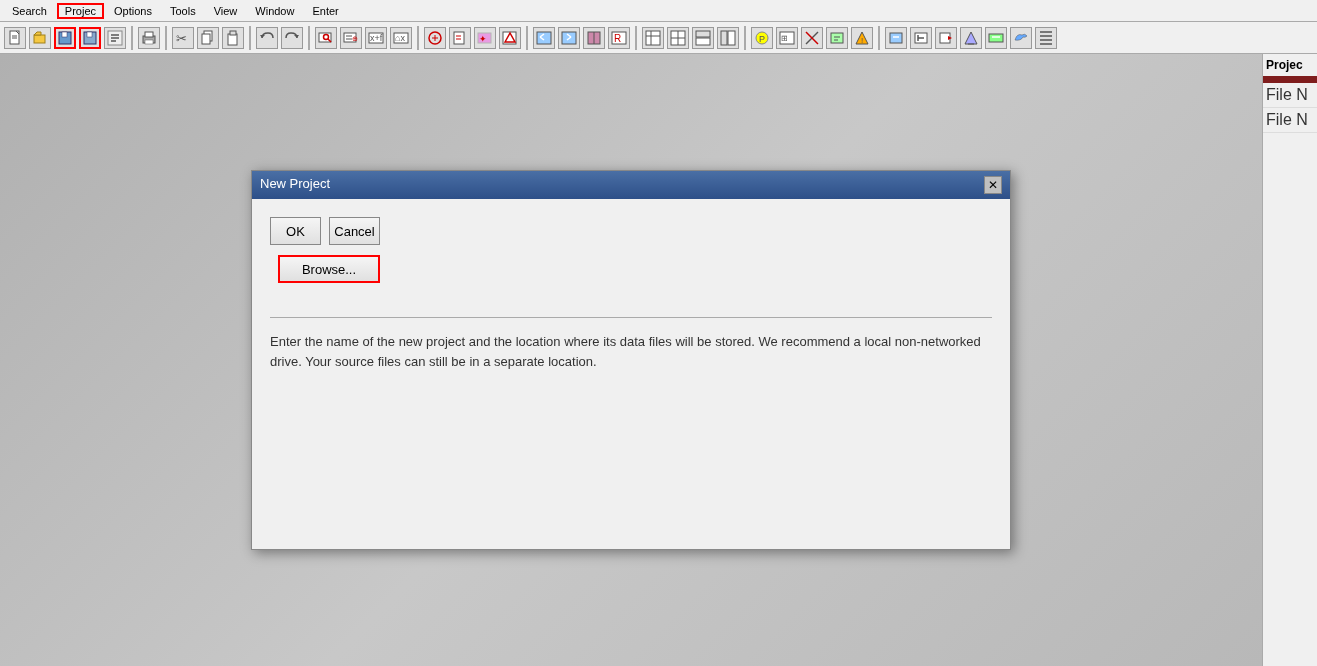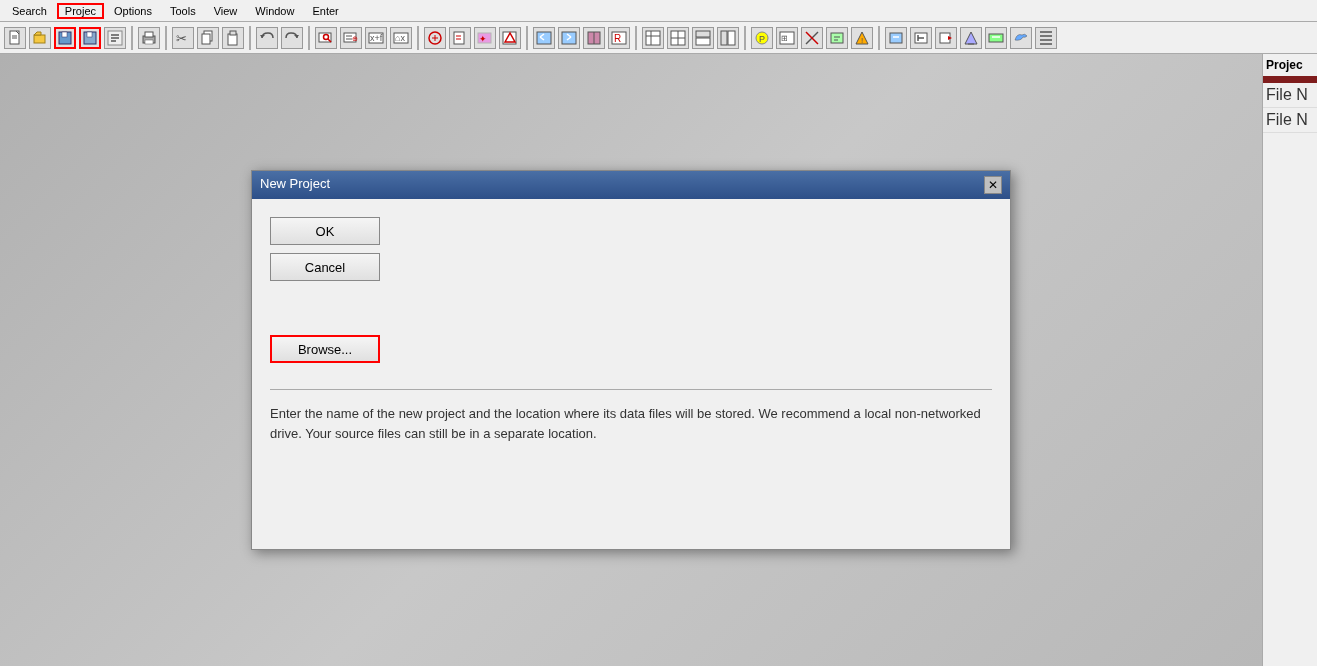--- a/index.html
+++ b/index.html
@@ -177,21 +177,21 @@
 
     .dialog-left {
       flex: 1;
       display: flex;
       flex-direction: column;
       gap: 5px;
     }
 
     .dialog-right {
       display: flex;
-      flex-direction: column;
+      flex-direction: row;
       gap: 8px;
       width: 110px;
       flex-shrink: 0;
     }
 
     .field-label {
       font-size: 13px;
       color: #000;
       margin-bottom: 3px;
     }

